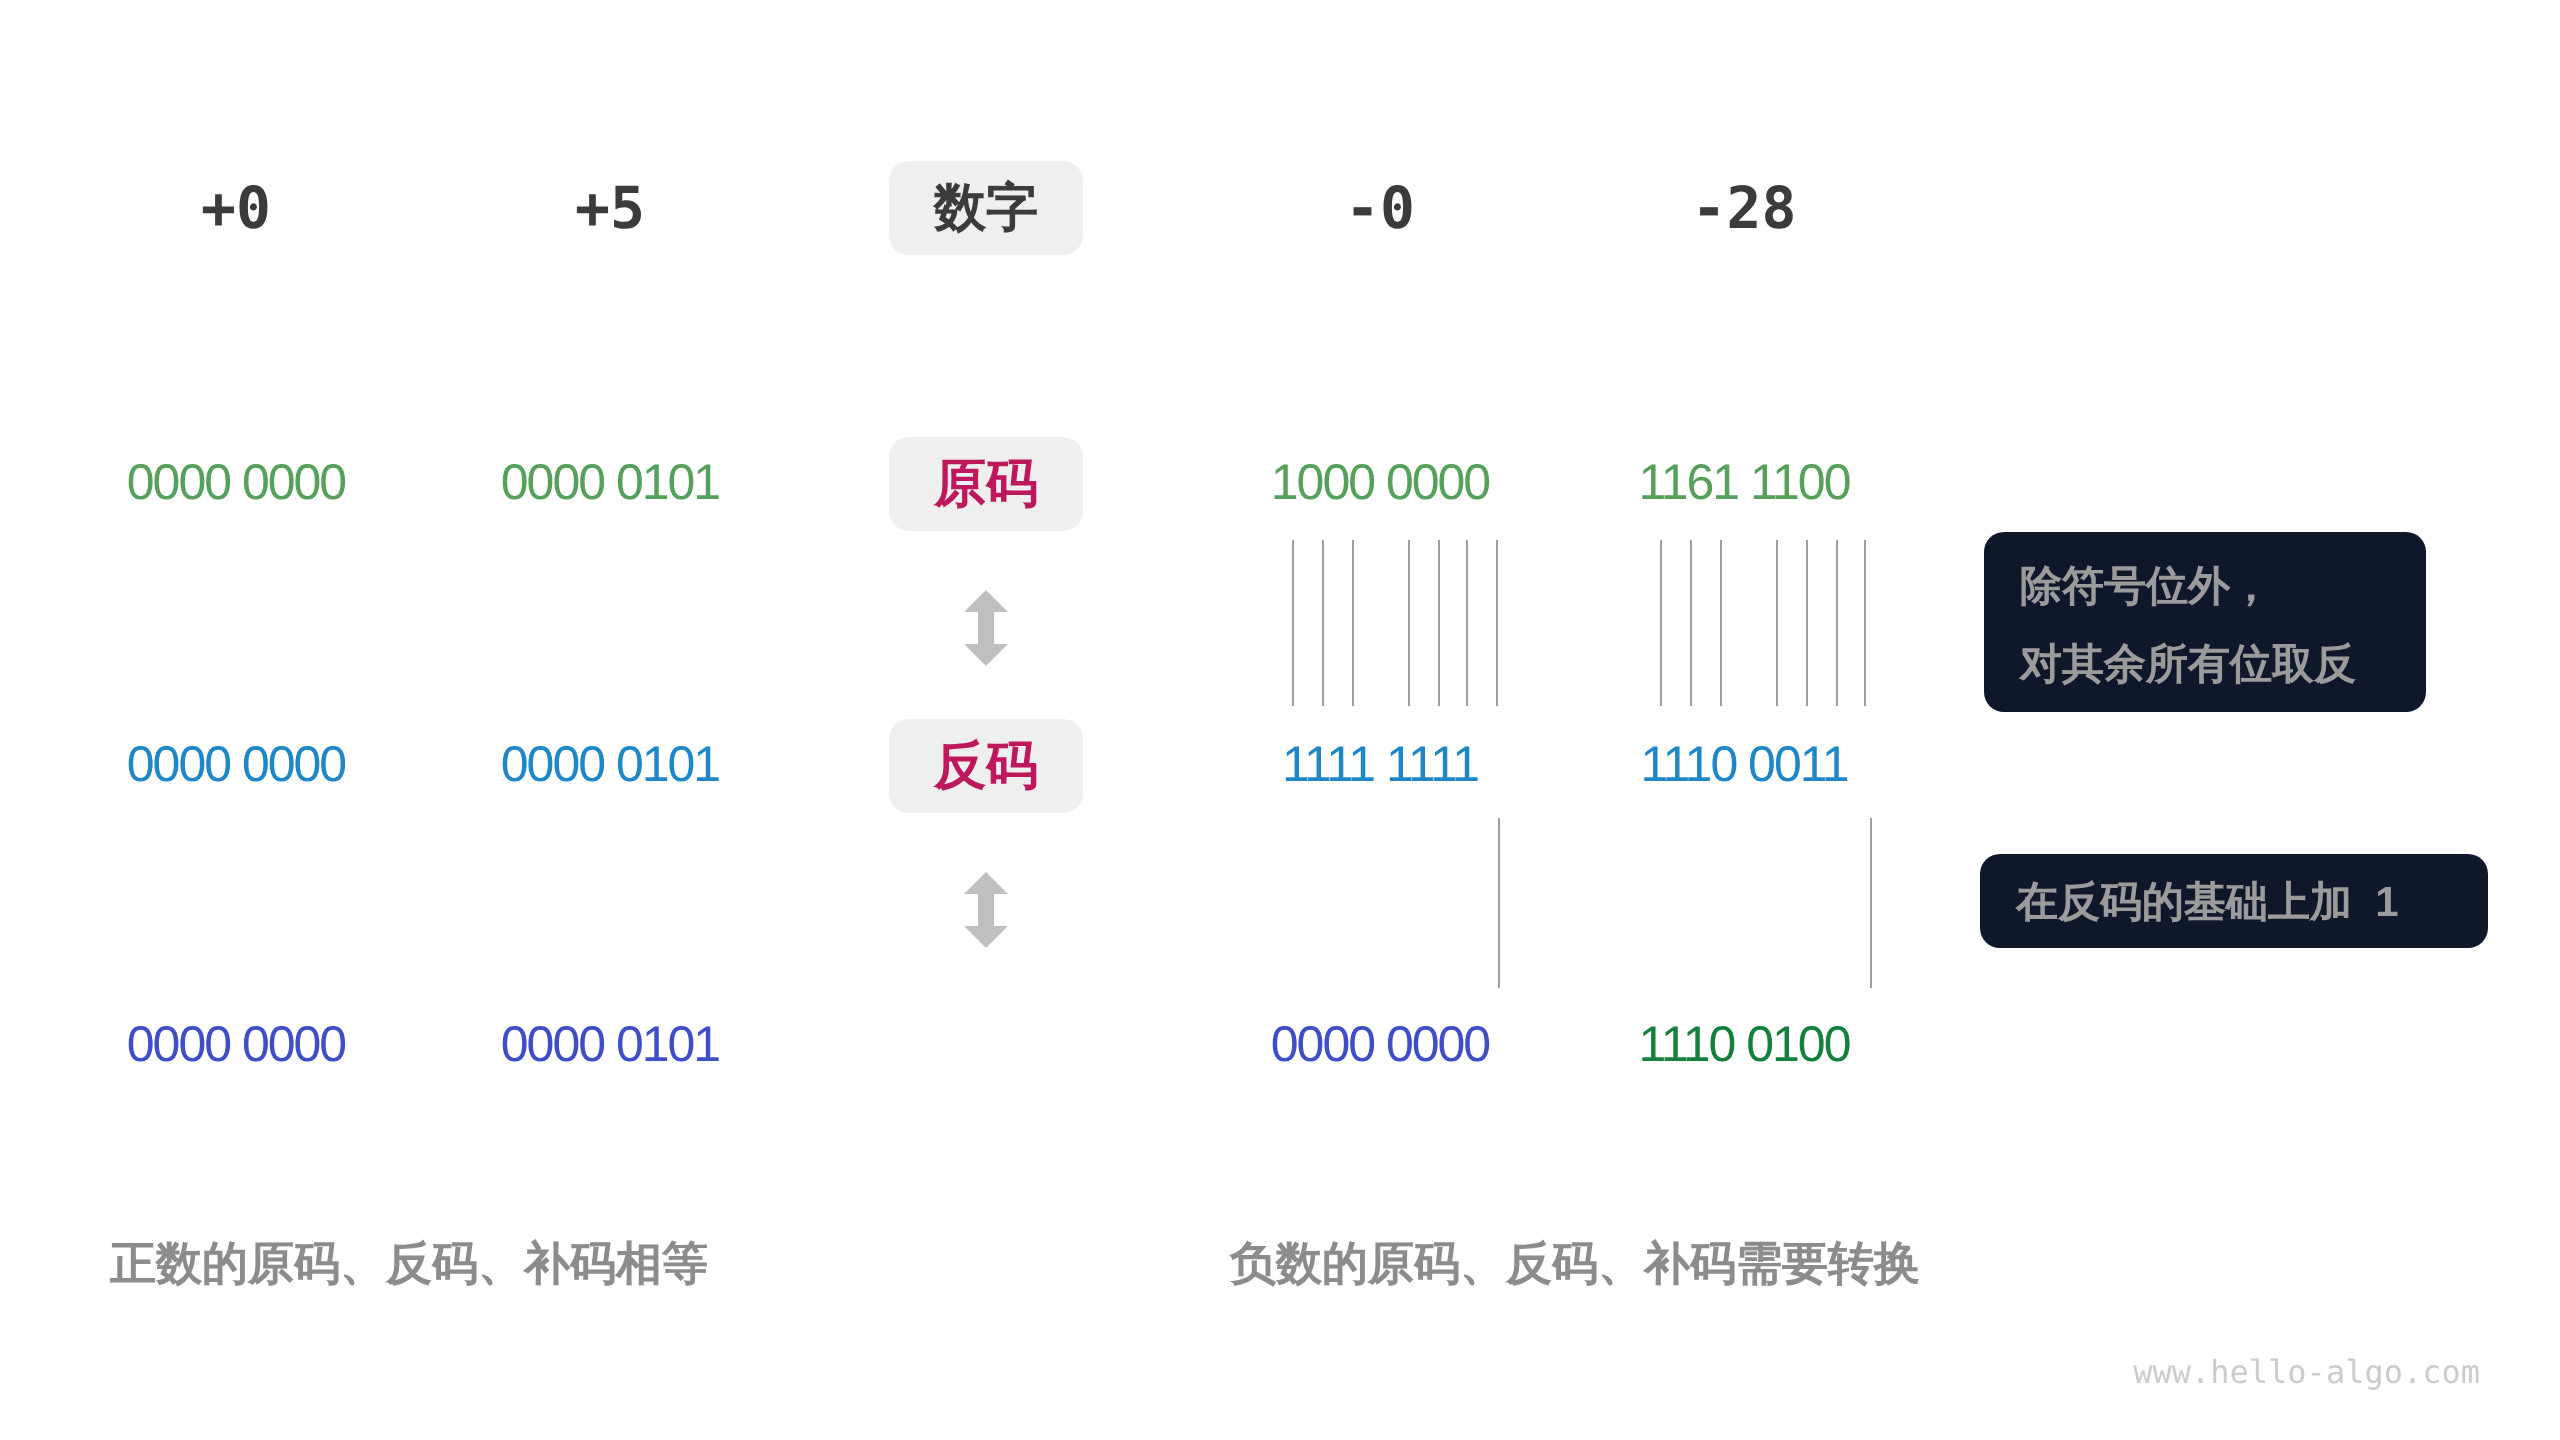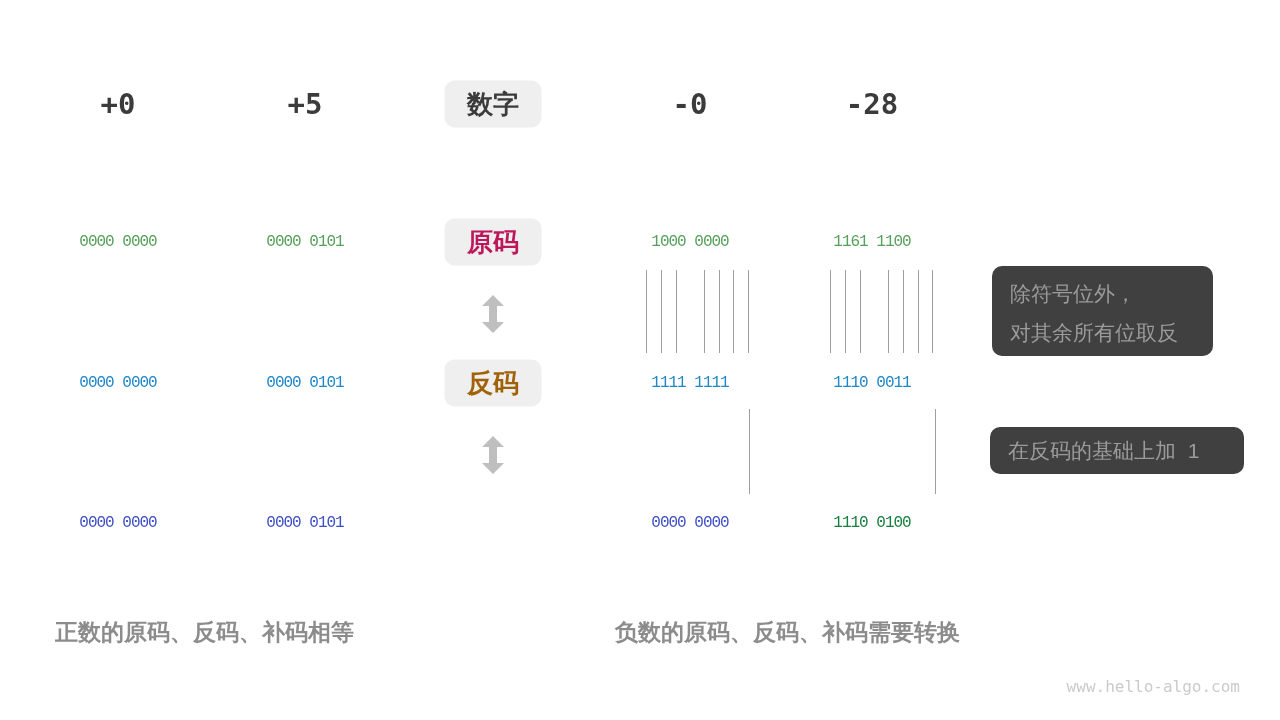--- a/index.html
+++ b/index.html
@@ -8,32 +8,32 @@
     font-family:"Liberation Sans",sans-serif;
   }
   .abs{position:absolute;}
   .ctr{transform:translate(-50%,-50%);}
 
   .num-label{ 
     font-family:"DejaVu Sans Mono",monospace;
     font-size:29px;font-weight:bold;color:#3B3B3B;white-space:nowrap;
   }
   .bin{ 
-    font-family:Liberation Mono, monospace;
-    font-size:16px;font-weight:500;white-space:pre;letter-spacing:-1px;
+    font-family:Liberation Sans, sans-serif;
+    font-size:25px;font-weight:500;white-space:pre;letter-spacing:-1px;
   }
   .tag-box{
     width:97px;height:47px;border-radius:10px;background:#EFEFEF;
     display:flex;align-items:center;justify-content:center;
     font-size:26px;font-weight:bold;white-space:nowrap;
   }
   .vline{width:1px;background:#9E9E9E;}
   .ann-box{
-    background:#404040;border-radius:10px;color:#9B9B9B;
-    font-size:21px;font-weight:normal;
+    background:#0f172a;border-radius:10px;color:#9B9B9B;
+    font-size:21px;font-weight:bold;
   }
   .ann-line{white-space:pre;line-height:39px;}
   .caption{
     font-size:23px;font-weight:bold;color:#8C8C8C;white-space:nowrap;
   }
   .watermark{
     font-family:"DejaVu Sans Mono",monospace;
     font-size:16px;color:#CBCBCB;white-space:nowrap;
   }
 </style>
@@ -42,21 +42,21 @@
 
 <div class="canvas">
 
   <div class="abs ctr num-label" style="left:118px;top:104px;">+0</div>
   <div class="abs ctr num-label" style="left:305px;top:104px;">+5</div>
   <div class="abs ctr num-label" style="left:690px;top:104px;">-0</div>
   <div class="abs ctr num-label" style="left:872px;top:104px;">-28</div>
 
   <div class="abs ctr tag-box" style="left:493px;top:104px;color:#3B3B3B;">数字</div>
   <div class="abs ctr tag-box" style="left: 493px; top: 242px; color: #be185d;">原码</div>
-  <div class="abs ctr tag-box" style="left: 493px; top: 383px; color: #a16207;">反码</div>
+  <div class="abs ctr tag-box" style="left: 493px; top: 383px; color: #be185d;">反码</div>
 
   <div class="abs ctr bin" style="left: 118px; top: 242px; color: rgb(85, 160, 90);">0000 0000</div>
   <div class="abs ctr bin" style="left: 305px; top: 242px; color: rgb(85, 160, 90);">0000 0101</div>
   <div class="abs ctr bin" style="left: 690px; top: 242px; color: rgb(85, 160, 90);">1000 0000</div>
   <div class="abs ctr bin" style="left: 872px; top: 242px; color: rgb(85, 160, 90);">1161 1100</div>
 
   <div class="abs ctr bin" style="left: 118px; top: 383px; color: rgb(30, 135, 200);">0000 0000</div>
   <div class="abs ctr bin" style="left: 305px; top: 383px; color: rgb(30, 135, 200);">0000 0101</div>
   <div class="abs ctr bin" style="left: 690px; top: 383px; color: rgb(30, 135, 200);">1111 1111</div>
   <div class="abs ctr bin" style="left: 872px; top: 383px; color: rgb(30, 135, 200);">1110 0011</div>

